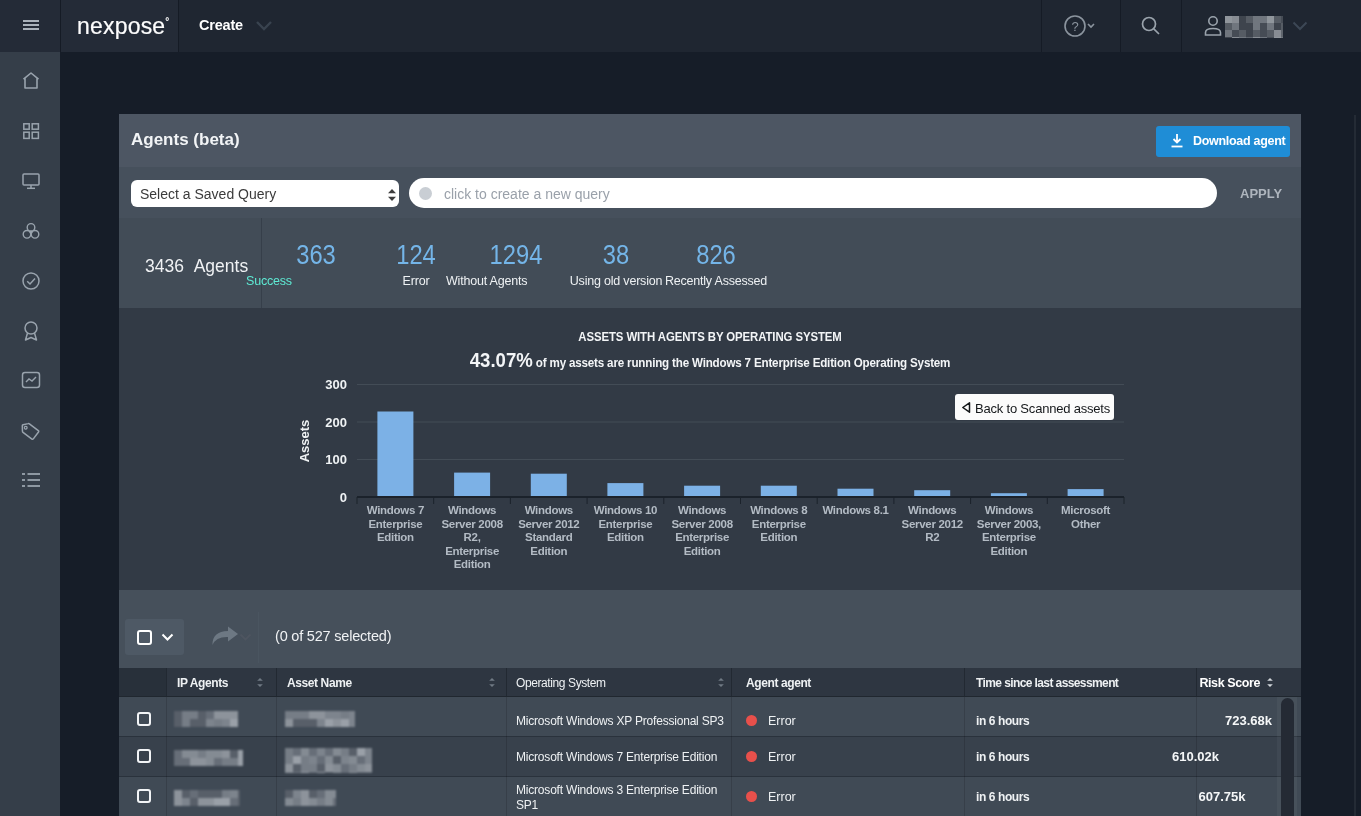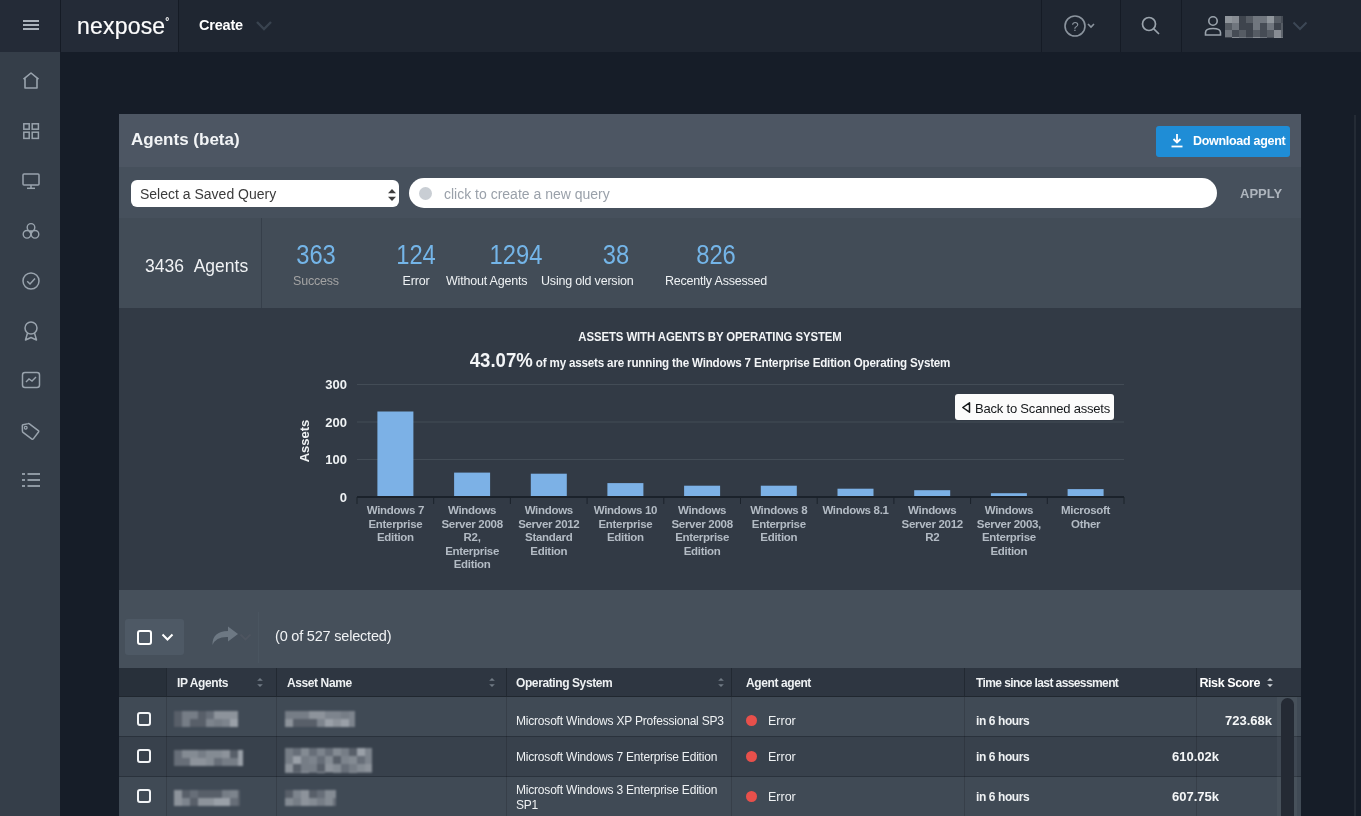--- a/index.html
+++ b/index.html
@@ -168,27 +168,27 @@
 </svg>
 <div class="abs" style="left:409px;top:178px;width:808px;height:30px;background:#fff;border-radius:15px;"></div>
 <div class="abs" style="left:419px;top:186.5px;width:13px;height:13px;background:#c9ced4;border-radius:50%;"></div>
 <div class="abs" style="left:444px;top:186px;color:#9aa1aa;font-size:14px;">click to create a new query</div>
 <div class="abs" style="left:1240px;top:186px;color:#aeb5bd;font-size:13px;font-weight:bold;">APPLY</div>
 
 <div class="abs" style="left:119px;top:218px;width:1182px;height:90px;background:#424c57;"></div>
 <div class="abs" style="left:261px;top:218px;width:1px;height:90px;background:#363f4a;"></div>
 <div class="abs" style="left:145px;top:256px;color:#f0f2f4;font-size:17.5px;">3436&nbsp;&nbsp;Agents</div>
 <div class="abs" style="left:266px;top:240px;width:100px;text-align:center;color:#74b5e8;font-size:27px;transform:scaleX(0.88);">363</div>
-<div class="abs" style="left:246px;top:274px;width:140px;text-align:center;color:#a3a3a3;font-size:12.5px;letter-spacing:-0.2px;">Success</div>
+<div class="abs" style="left:246px;top:274px;width:140px;text-align:left;color:#5eead4;font-size:12.5px;letter-spacing:-0.2px;">Success</div>
 <div class="abs" style="left:366px;top:240px;width:100px;text-align:center;color:#74b5e8;font-size:27px;transform:scaleX(0.88);">124</div>
 <div class="abs" style="left:346px;top:274px;width:140px;text-align:center;color:#eef1f3;font-size:12.5px;letter-spacing:-0.2px;">Error</div>
 <div class="abs" style="left:466px;top:240px;width:100px;text-align:center;color:#74b5e8;font-size:27px;transform:scaleX(0.88);">1294</div>
 <div class="abs" style="left:446px;top:274px;width:140px;text-align:left;color:#eef1f3;font-size:12.5px;letter-spacing:-0.2px;">Without Agents</div>
 <div class="abs" style="left:566px;top:240px;width:100px;text-align:center;color:#74b5e8;font-size:27px;transform:scaleX(0.88);">38</div>
-<div class="abs" style="left:541px;top:274px;width:150px;text-align:left;color:#eef1f3;font-size:12.5px;letter-spacing:-0.2px;">Using old version</div>
+<div class="abs" style="left:541px;top:274px;width:150px;text-align:center;color:#eef1f3;font-size:12.5px;letter-spacing:-0.2px;">Using old version</div>
 <div class="abs" style="left:666px;top:240px;width:100px;text-align:center;color:#74b5e8;font-size:27px;transform:scaleX(0.88);">826</div>
 <div class="abs" style="left:636px;top:274px;width:160px;text-align:center;color:#eef1f3;font-size:12.5px;letter-spacing:-0.2px;">Recently Assessed</div>
 
 <div class="abs" style="left:119px;top:308px;width:1182px;height:282px;background:#323a45;"></div>
 <div class="abs" style="left:119px;top:330px;width:1182px;text-align:center;color:#f3f5f7;font-size:12px;font-weight:bold;letter-spacing:-0.1px;transform:scaleX(0.95);">ASSETS WITH AGENTS BY OPERATING SYSTEM</div>
 <div class="abs" style="left:119px;top:349px;width:1182px;text-align:center;color:#f3f5f7;font-size:12.5px;font-weight:bold;letter-spacing:-0.2px;transform:scaleX(0.93);"><span style="font-size:20px;letter-spacing:0;">43.07%</span> of my assets are running the Windows 7 Enterprise Edition Operating System</div>
 <svg class="abs" style="left:119px;top:308px;" width="1182" height="282" viewBox="0 0 1182 282">
 
   <line x1="238" y1="76.5" x2="1005" y2="76.5" stroke="#434c56" stroke-width="1"></line>
   <line x1="238" y1="114" x2="1005" y2="114" stroke="#434c56" stroke-width="1"></line>
@@ -293,21 +293,21 @@
 <div class="abs" style="left:119px;top:696px;width:1182px;height:2px;background:#20272f;"></div>
 
 <div class="abs" style="left:166px;top:668px;width:1px;height:28px;background:#222932;"></div>
 <div class="abs" style="left:276px;top:668px;width:1px;height:28px;background:#222932;"></div>
 <div class="abs" style="left:506px;top:668px;width:1px;height:28px;background:#222932;"></div>
 <div class="abs" style="left:731px;top:668px;width:1px;height:28px;background:#222932;"></div>
 <div class="abs" style="left:964px;top:668px;width:1px;height:28px;background:#222932;"></div>
 <div class="abs" style="left:1196px;top:668px;width:1px;height:28px;background:#222932;"></div>
 <div class="abs" style="left:177px;top:676px;color:#eef1f3;font-size:12px;font-weight:bold;letter-spacing:-0.4px;">IP Agents</div>
 <div class="abs" style="left:287px;top:676px;color:#eef1f3;font-size:12px;font-weight:bold;letter-spacing:-0.4px;">Asset Name</div>
-<div class="abs" style="left:516px;top:676px;color:#eef1f3;font-size:12px;font-weight:bold;letter-spacing:-0.4px;text-align:center;">Operating System</div>
+<div class="abs" style="left:516px;top:676px;color:#eef1f3;font-size:12px;font-weight:normal;letter-spacing:-0.4px;text-align:center;">Operating System</div>
 <div class="abs" style="left:746px;top:676px;color:#eef1f3;font-size:12px;font-weight:bold;letter-spacing:-0.4px;">Agent agent</div>
 <div class="abs" style="left:976px;top:676px;color:#eef1f3;font-size:12px;font-weight:bold;letter-spacing:-0.6px;">Time since last assessment</div>
 <div class="abs" style="left:1190px;top:676px;width:70px;text-align:right;color:#fff;font-size:12.5px;font-weight:bold;letter-spacing:-0.4px;">Risk Score</div>
 
 <svg class="abs" style="left:256px;top:677px;" width="8" height="11" viewBox="0 0 8 11">
     <path d="M1.2 3.8 L4 1 L6.8 3.8 Z" fill="#707a84"></path>
     <path d="M1.2 7.2 L4 10 L6.8 7.2 Z" fill="#707a84"></path>
   </svg>
 <svg class="abs" style="left:488px;top:677px;" width="8" height="11" viewBox="0 0 8 11">
     <path d="M1.2 3.8 L4 1 L6.8 3.8 Z" fill="#707a84"></path>
@@ -489,18 +489,18 @@
 <div class="abs" style="left:768px;top:750px;color:#eef1f3;font-size:12.5px;">Error</div>
 <div class="abs" style="left:746px;top:791px;width:11px;height:11px;background:#e8504b;border-radius:50%;"></div>
 <div class="abs" style="left:768px;top:790px;color:#eef1f3;font-size:12.5px;">Error</div>
 
 <div class="abs" style="left:976px;top:714px;color:#eef1f3;font-size:12px;font-weight:bold;letter-spacing:-0.4px;">in 6 hours</div>
 <div class="abs" style="left:976px;top:750px;color:#eef1f3;font-size:12px;font-weight:bold;letter-spacing:-0.4px;">in 6 hours</div>
 <div class="abs" style="left:976px;top:790px;color:#eef1f3;font-size:12px;font-weight:bold;letter-spacing:-0.4px;">in 6 hours</div>
 
 <div class="abs" style="left:1172px;top:713px;width:100px;text-align:right;color:#f5f7f8;font-size:13px;font-weight:bold;">723.68k</div>
 <div class="abs" style="left:1172px;top:749px;width:100px;text-align:left;color:#f5f7f8;font-size:13px;font-weight:bold;">610.02k</div>
-<div class="abs" style="left:1172px;top:789px;width:100px;text-align:left;color:#f5f7f8;font-size:13px;font-weight:bold;">607.75k</div>
+<div class="abs" style="left:1172px;top:789px;width:100px;text-align:center;color:#f5f7f8;font-size:13px;font-weight:bold;">607.75k</div>
 
 <div class="abs" style="left:1277px;top:697px;width:20px;height:119px;background:rgba(255,255,255,0.04);"></div>
 <div class="abs" style="left:1281px;top:698px;width:13px;height:118px;background:#242a34;border-radius:7px 7px 0 0;"></div>
 
 <div class="abs" style="left:1354px;top:115px;width:2px;height:701px;background:#242b35;"></div>
 
 </body></html>

